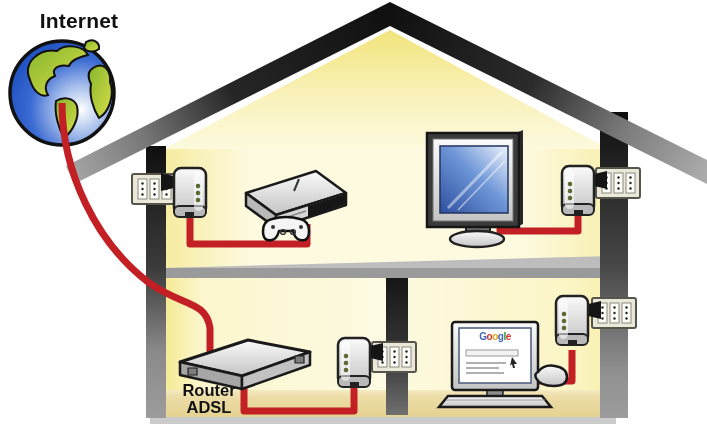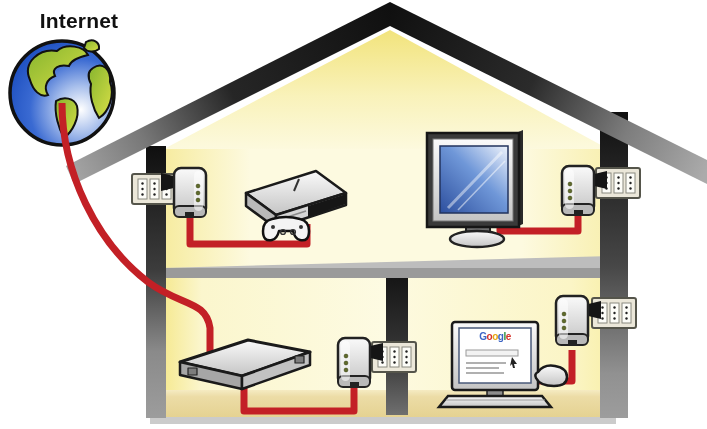--- a/index.html
+++ b/index.html
@@ -238,14 +238,18 @@
           <line x1="466" y1="368" x2="499" y2="368"></line>
       <line x1="466" y1="373" x2="504" y2="373"></line>
     </g>
     <polygon points="448,396 542,396 551,407 439,407" fill="url(#metalG)" stroke="#1a1a1a" stroke-width="2.5"></polygon>
     <line x1="446" y1="400" x2="545" y2="400" stroke="#9a9a9a" stroke-width="1"></line>
     <path d="M538,372 q6,-8 17,-6 q12,2 12,11 q0,9 -13,9 q-14,0 -18,-8 q-2,-4 2,-6 z" fill="url(#metalG)" stroke="#1a1a1a" stroke-width="2.5"></path>
   </g>
 </svg>
 
 <div class="label" id="internet-label">Internet</div>
+<div class="label" id="router-label">
+  <div>Router</div>
+  <div>ADSL</div>
+</div>
 <div class="label" id="screen-logo"><span class="l0">G</span><span class="l1">o</span><span class="l2">o</span><span class="l3">g</span><span class="l4">l</span><span class="l5">e</span></div>
 </div>
 
 </body></html>

